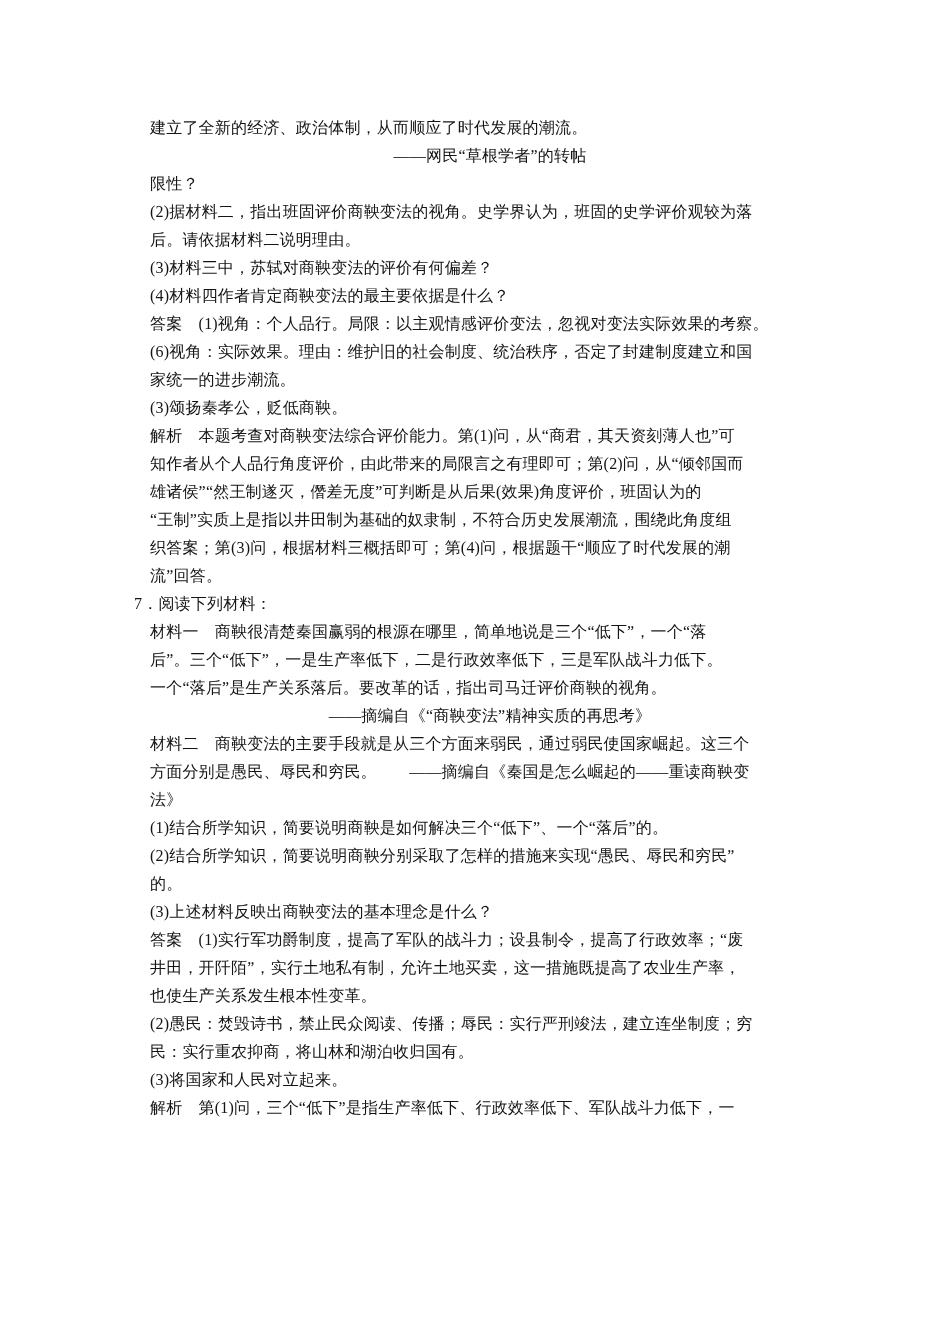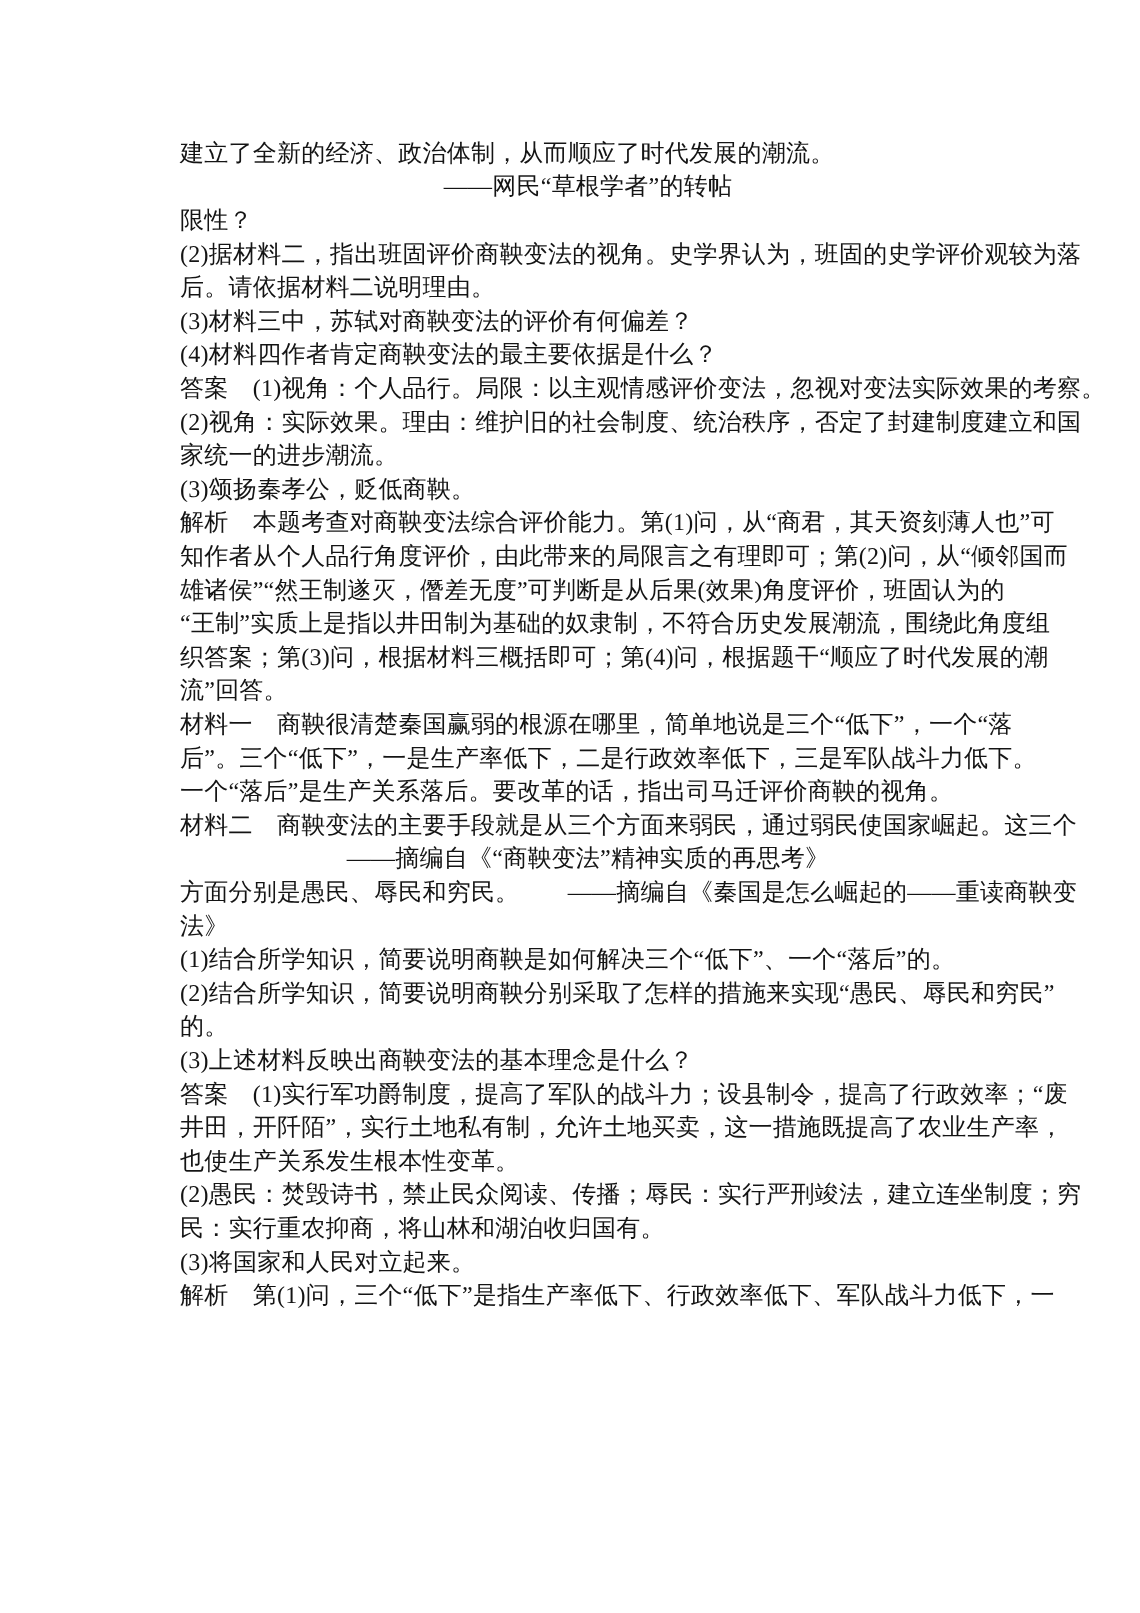--- a/index.html
+++ b/index.html
@@ -14,21 +14,21 @@
     font-family: "Liberation Serif", "DejaVu Serif", serif;
     color: #141414;
   }
   .doc {
     position: absolute;
     top: 114px;
     left: 150px;
     width: 680px;
   }
   .line {
-    font-size: 20px;
+    font-size: 16px;
     line-height: 28px;
     white-space: nowrap;
     letter-spacing: 0.2px;
   }
   .line.right {
     text-align: center;
     white-space: nowrap;
   }
   .line.numbered {
     margin-left: -16px;
@@ -39,34 +39,35 @@
 
 <div class="doc">
     <div class="line body">建立了全新的经济、政治体制，从而顺应了时代发展的潮流。</div>
     <div class="line right">——网民“草根学者”的转帖</div>
     <div class="line body">限性？</div>
     <div class="line body">(2)据材料二，指出班固评价商鞅变法的视角。史学界认为，班固的史学评价观较为落</div>
     <div class="line body">后。请依据材料二说明理由。</div>
     <div class="line body">(3)材料三中，苏轼对商鞅变法的评价有何偏差？</div>
     <div class="line body">(4)材料四作者肯定商鞅变法的最主要依据是什么？</div>
     <div class="line body">答案　(1)视角：个人品行。局限：以主观情感评价变法，忽视对变法实际效果的考察。</div>
-    <div class="line body">(2)视角：实际效果。理由：维护旧的社会制度、统治秩序，否定了封建制度建立和国</div>
+    <div class="line body">(6)视角：实际效果。理由：维护旧的社会制度、统治秩序，否定了封建制度建立和国</div>
     <div class="line body">家统一的进步潮流。</div>
     <div class="line body">(3)颂扬秦孝公，贬低商鞅。</div>
     <div class="line body">解析　本题考查对商鞅变法综合评价能力。第(1)问，从“商君，其天资刻薄人也”可</div>
     <div class="line body">知作者从个人品行角度评价，由此带来的局限言之有理即可；第(2)问，从“倾邻国而</div>
     <div class="line body">雄诸侯”“然王制遂灭，僭差无度”可判断是从后果(效果)角度评价，班固认为的</div>
     <div class="line body">“王制”实质上是指以井田制为基础的奴隶制，不符合历史发展潮流，围绕此角度组</div>
     <div class="line body">织答案；第(3)问，根据材料三概括即可；第(4)问，根据题干“顺应了时代发展的潮</div>
     <div class="line body">流”回答。</div>
+    <div class="line numbered">7．阅读下列材料：</div>
     <div class="line body">材料一　商鞅很清楚秦国赢弱的根源在哪里，简单地说是三个“低下”，一个“落</div>
     <div class="line body">后”。三个“低下”，一是生产率低下，二是行政效率低下，三是军队战斗力低下。</div>
     <div class="line body">一个“落后”是生产关系落后。要改革的话，指出司马迁评价商鞅的视角。</div>
+    <div class="line right">——摘编自《“商鞅变法”精神实质的再思考》</div>
     <div class="line body">材料二　商鞅变法的主要手段就是从三个方面来弱民，通过弱民使国家崛起。这三个</div>
-    <div class="line right">——摘编自《“商鞅变法”精神实质的再思考》</div>
     <div class="line body">方面分别是愚民、辱民和穷民。　　——摘编自《秦国是怎么崛起的——重读商鞅变</div>
     <div class="line body">法》</div>
     <div class="line body">(1)结合所学知识，简要说明商鞅是如何解决三个“低下”、一个“落后”的。</div>
     <div class="line body">(2)结合所学知识，简要说明商鞅分别采取了怎样的措施来实现“愚民、辱民和穷民”</div>
     <div class="line body">的。</div>
     <div class="line body">(3)上述材料反映出商鞅变法的基本理念是什么？</div>
     <div class="line body">答案　(1)实行军功爵制度，提高了军队的战斗力；设县制令，提高了行政效率；“废</div>
     <div class="line body">井田，开阡陌”，实行土地私有制，允许土地买卖，这一措施既提高了农业生产率，</div>
     <div class="line body">也使生产关系发生根本性变革。</div>
     <div class="line body">(2)愚民：焚毁诗书，禁止民众阅读、传播；辱民：实行严刑竣法，建立连坐制度；穷</div>

